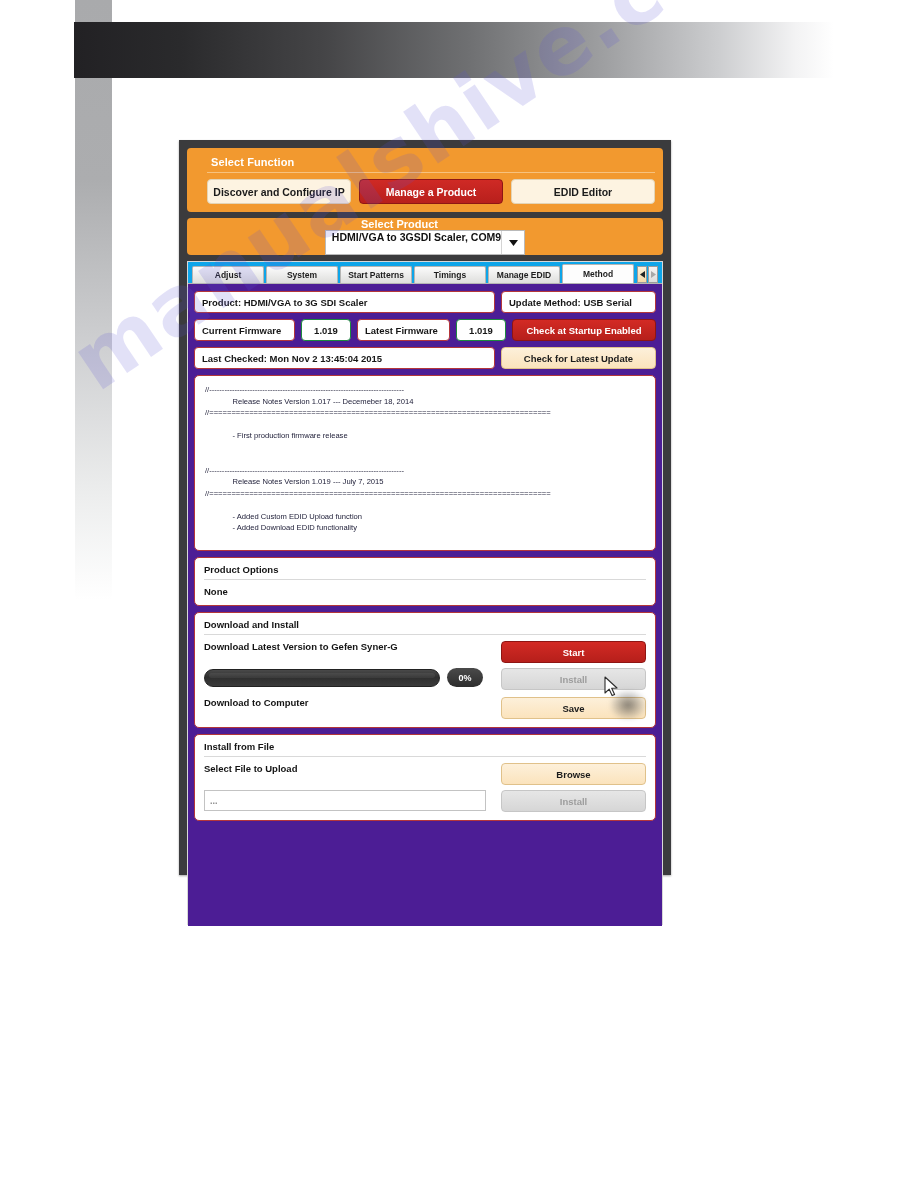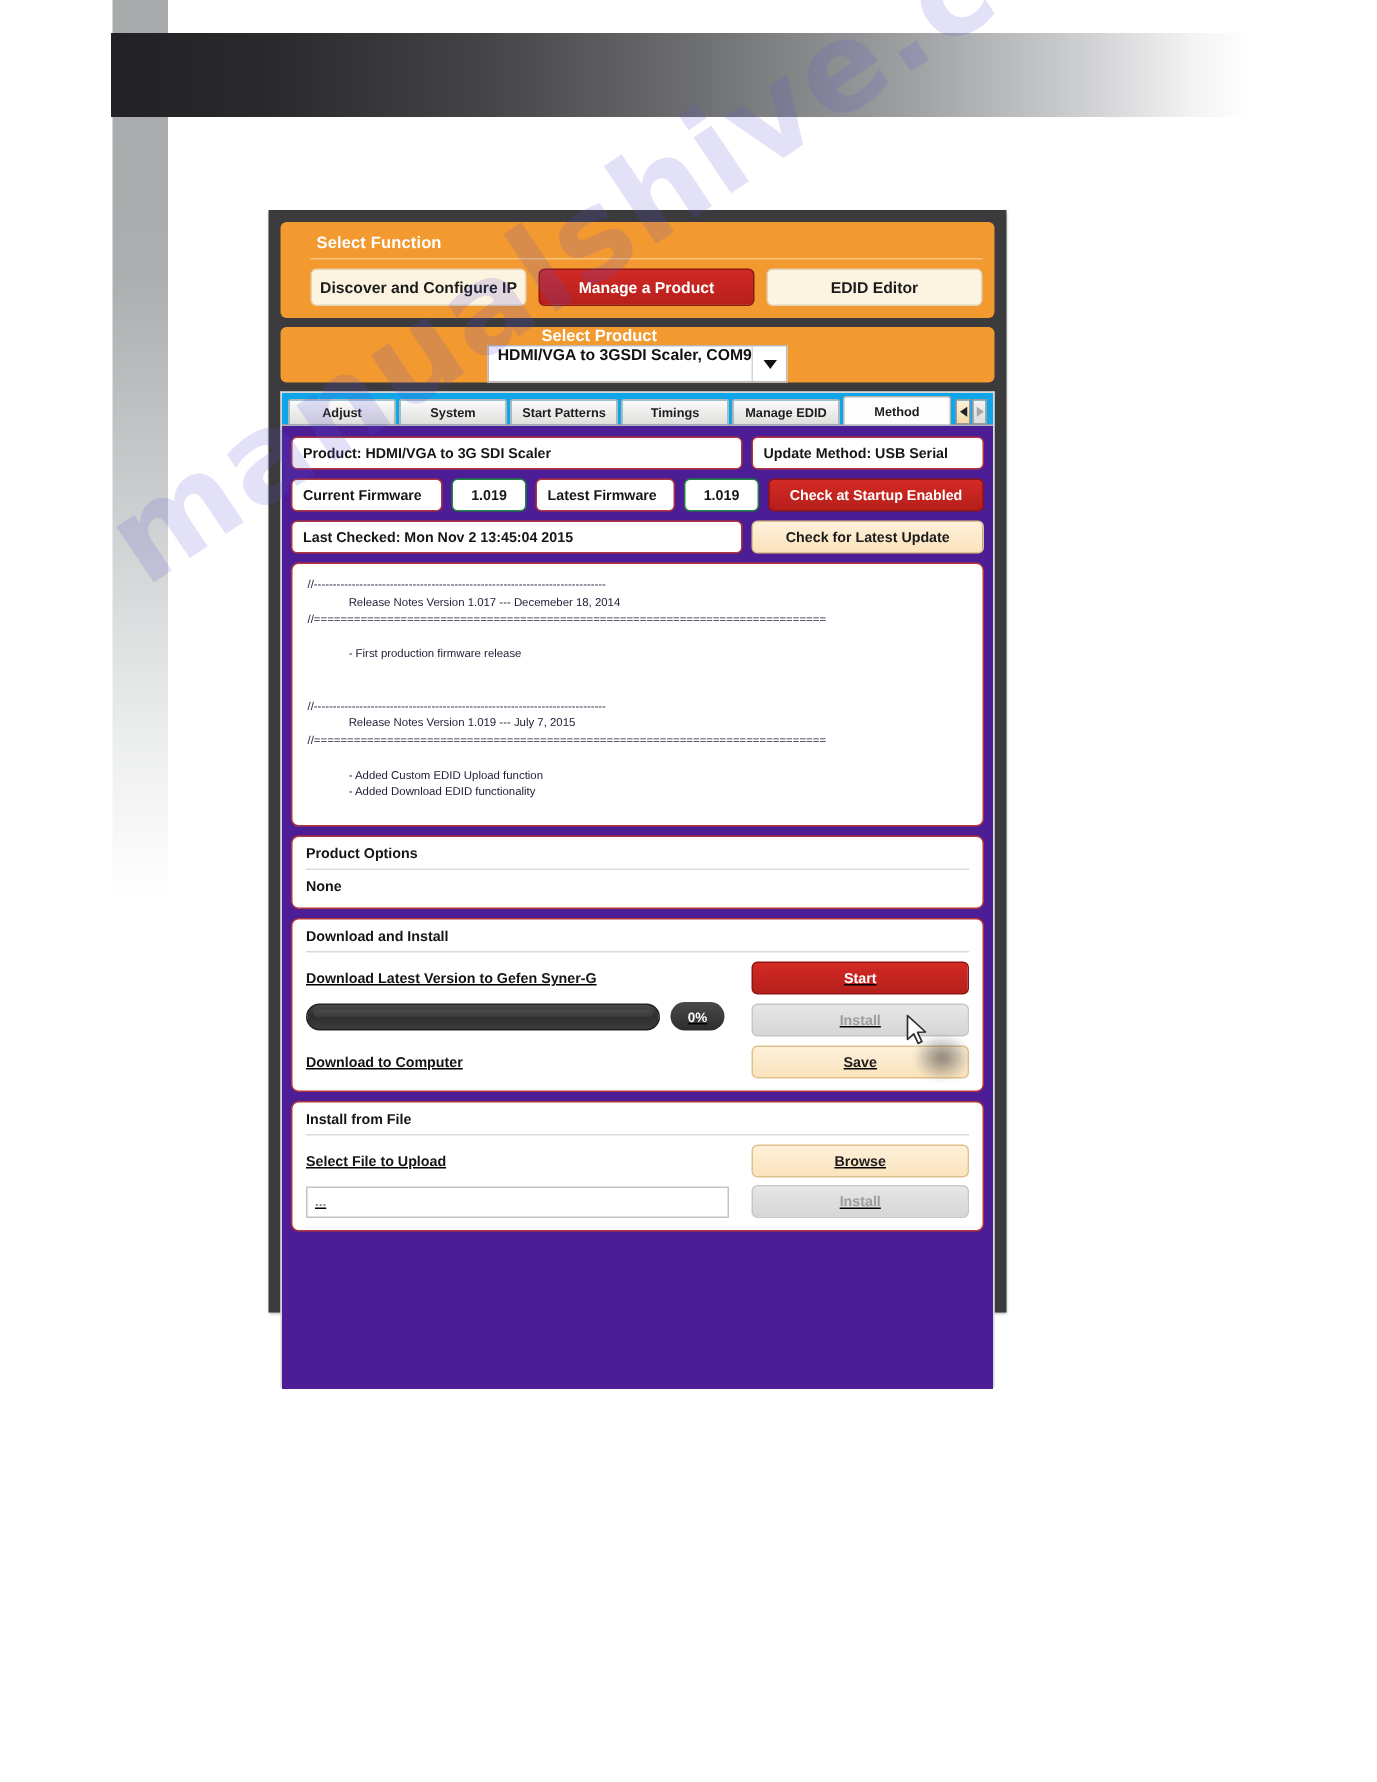--- a/index.html
+++ b/index.html
@@ -149,21 +149,21 @@
 
   
   .group{
     border:1px solid #b4363a;border-radius:5px;background:#ffffff;
     padding:6px 9px 8px 9px;box-sizing:border-box;margin-bottom:6px;
   }
   .group-title{
     font-size:9.5px;font-weight:700;color:#141414;
     padding-bottom:4px;border-bottom:1px solid #d9d9d9;margin-bottom:6px;
   }
-  .group-line{display:flex;align-items:center;margin-bottom:5px;text-decoration:underline;}
+  .group-line{display:flex;align-items:flex-start;margin-bottom:5px;}
   .group-label{font-size:9.5px;font-weight:700;color:#141414;flex:1;}
 
   
   .prog-row{display:flex;align-items:center;gap:7px;margin-bottom:5px;}
   .progbar{
     width:236px;height:18px;border-radius:9px;
     background:linear-gradient(to bottom,#4a4a4a,#2e2e2e 45%,#3b3b3b);
     border:1px solid #222;box-sizing:border-box;
     position:relative;overflow:hidden;
   }

